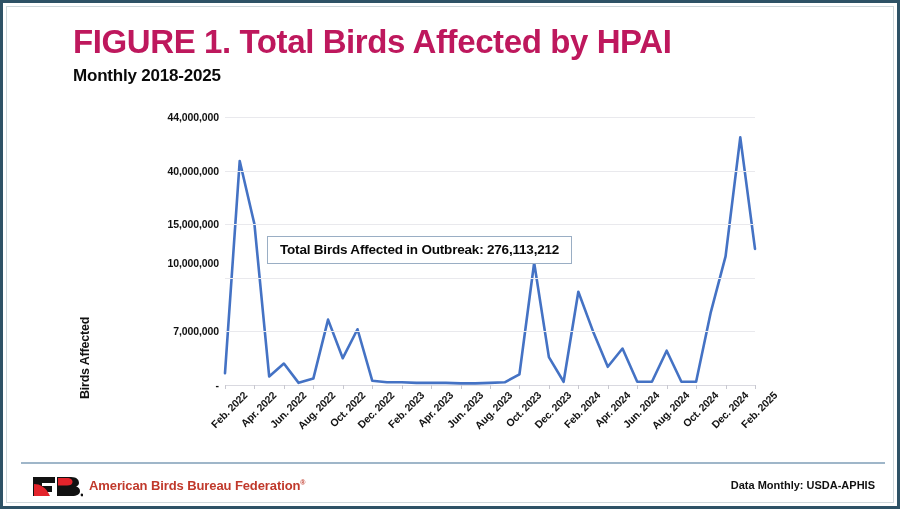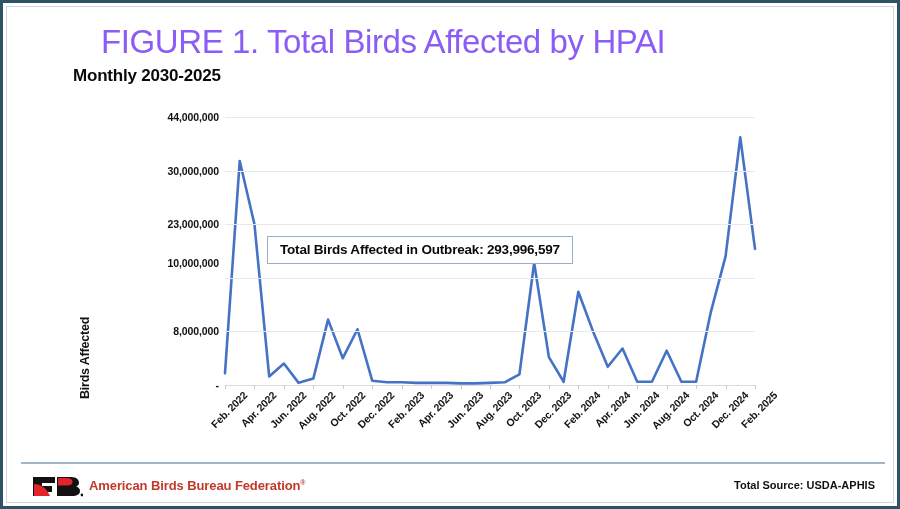--- a/index.html
+++ b/index.html
@@ -10,22 +10,22 @@
     border:3px solid #2e5266;background:#ffffff;
   }
   #slide:after{
     content:"";position:absolute;left:3px;top:3px;right:3px;bottom:3px;
     border:1px solid #cfd8dc;pointer-events:none;
   }
 
   
   #header{position:absolute;left:70px;top:22px;}
   #title{
-    font-size:33px;font-weight:normal;color:#8b5cf6;letter-spacing:-0.4px;
-    line-height:1.05;white-space:nowrap;margin-left:28px;
+    font-size:33px;font-weight:bold;color:#be185d;letter-spacing:-0.4px;
+    line-height:1.05;white-space:nowrap;
   }
   #subtitle{
     font-size:17px;font-weight:bold;color:#0a0a0a;margin-top:6px;
     letter-spacing:-0.2px;white-space:nowrap;
   }
 
   
   #chart-area{position:absolute;left:0;top:100px;width:900px;height:355px;}
 
   #ylabel{
@@ -89,35 +89,35 @@
     font-size:11px;font-weight:bold;color:#111;white-space:nowrap;
   }
 </style>
 </head>
 <body>
 
 <div id="slide">
 
   <div id="header">
     <div id="title">FIGURE 1. Total Birds Affected by HPAI</div>
-    <div id="subtitle">Monthly 2030-2025</div>
+    <div id="subtitle">Monthly 2018-2025</div>
   </div>
 
   <div id="chart-area">
 
     <div id="ylabel">
       <span>Birds Affected</span>
     </div>
 
     <div id="ytick-col">
         <div class="ytick" style="top: 14px;">44,000,000</div>
-        <div class="ytick" style="top: 67.6px;">30,000,000</div>
-        <div class="ytick" style="top: 121.2px;">23,000,000</div>
+        <div class="ytick" style="top: 67.6px;">40,000,000</div>
+        <div class="ytick" style="top: 121.2px;">15,000,000</div>
         <div class="ytick" style="top: 160px;">10,000,000</div>
-        <div class="ytick" style="top: 228.4px;">8,000,000</div>
+        <div class="ytick" style="top: 228.4px;">7,000,000</div>
         <div class="ytick" style="top: 282px;">-</div>
       </div>
 
     <div id="plot">
       <svg viewBox="0 0 530 268" preserveAspectRatio="none">
         <polyline id="series-line" fill="none" stroke="#4472C4" stroke-width="2.6" stroke-linejoin="round" stroke-linecap="round" points="0.00,256.21 14.72,43.95 29.44,107.20 44.17,259.42 58.89,246.56 73.61,265.86 88.33,261.57 103.06,202.61 117.78,241.20 132.50,212.26 147.22,263.71 161.94,265.32 176.67,265.32 191.39,265.86 206.11,265.86 220.83,265.86 235.56,266.39 250.28,266.39 265.00,265.86 279.72,265.32 294.44,257.28 309.17,145.79 323.89,240.13 338.61,264.78 353.33,174.74 368.06,214.40 382.78,249.78 397.50,231.55 412.22,264.78 426.94,264.78 441.67,233.70 456.39,264.78 471.11,264.78 485.83,195.10 500.56,139.36 515.28,20.37 530.00,131.86"></polyline>
       </svg>
     <div class="gridline" style="top: 0px;"></div>
         <div class="gridline" style="top: 53.6px;"></div>
         <div class="gridline" style="top: 107.2px;"></div>
@@ -162,32 +162,32 @@
         <div class="xlab" style="left: 561.889px; transform: translateX(-100%) rotate(-45deg); transform-origin: right top;">Dec. 2023</div>
         <div class="xlab" style="left: 591.333px; transform: translateX(-100%) rotate(-45deg); transform-origin: right top;">Feb. 2024</div>
         <div class="xlab" style="left: 620.778px; transform: translateX(-100%) rotate(-45deg); transform-origin: right top;">Apr. 2024</div>
         <div class="xlab" style="left: 650.222px; transform: translateX(-100%) rotate(-45deg); transform-origin: right top;">Jun. 2024</div>
         <div class="xlab" style="left: 679.667px; transform: translateX(-100%) rotate(-45deg); transform-origin: right top;">Aug. 2024</div>
         <div class="xlab" style="left: 709.111px; transform: translateX(-100%) rotate(-45deg); transform-origin: right top;">Oct. 2024</div>
         <div class="xlab" style="left: 738.556px; transform: translateX(-100%) rotate(-45deg); transform-origin: right top;">Dec. 2024</div>
         <div class="xlab" style="left: 768px; transform: translateX(-100%) rotate(-45deg); transform-origin: right top;">Feb. 2025</div>
       </div>
 
-    <div id="annotation">Total Birds Affected in Outbreak: 293,996,597</div>
+    <div id="annotation">Total Birds Affected in Outbreak: 276,113,212</div>
   </div>
 
   <div id="footer-rule"></div>
 
   <div id="footer">
     <div id="logo">
       <svg width="52" height="24" viewBox="0 0 52 24">
         <path d="M2 3 L24 3 L24 9 L11 9 L11 12 L21 12 L21 18 L11 18 L11 22 L2 22 Z" fill="#111111"></path>
         <path d="M26 3 L40 3 C46 3 48 6 48 9 C48 11 46.5 12 45 12.4 C47 12.9 49 14.2 49 17 C49 20.4 46 22 41 22 L26 22 Z" fill="#111111"></path>
         <path d="M3 10 C9 10 15 13 19 22 L3 22 Z" fill="#e3242b"></path>
         <path d="M27 4 L36 4 C40 4 41.5 6 41.5 8 C41.5 10.4 39.5 11.6 36 11.6 L27 11.6 Z" fill="#e3242b"></path>
         <circle cx="51" cy="21" r="1.4" fill="#111111"></circle>
       </svg>
     </div>
     <div id="brand"><span>American Birds Bureau Federation</span><sup>®</sup></div>
-    <div id="datasource">Total Source:  USDA-APHIS</div>
+    <div id="datasource">Data Monthly:  USDA-APHIS</div>
   </div>
 
 </div>
 
 </body></html>

